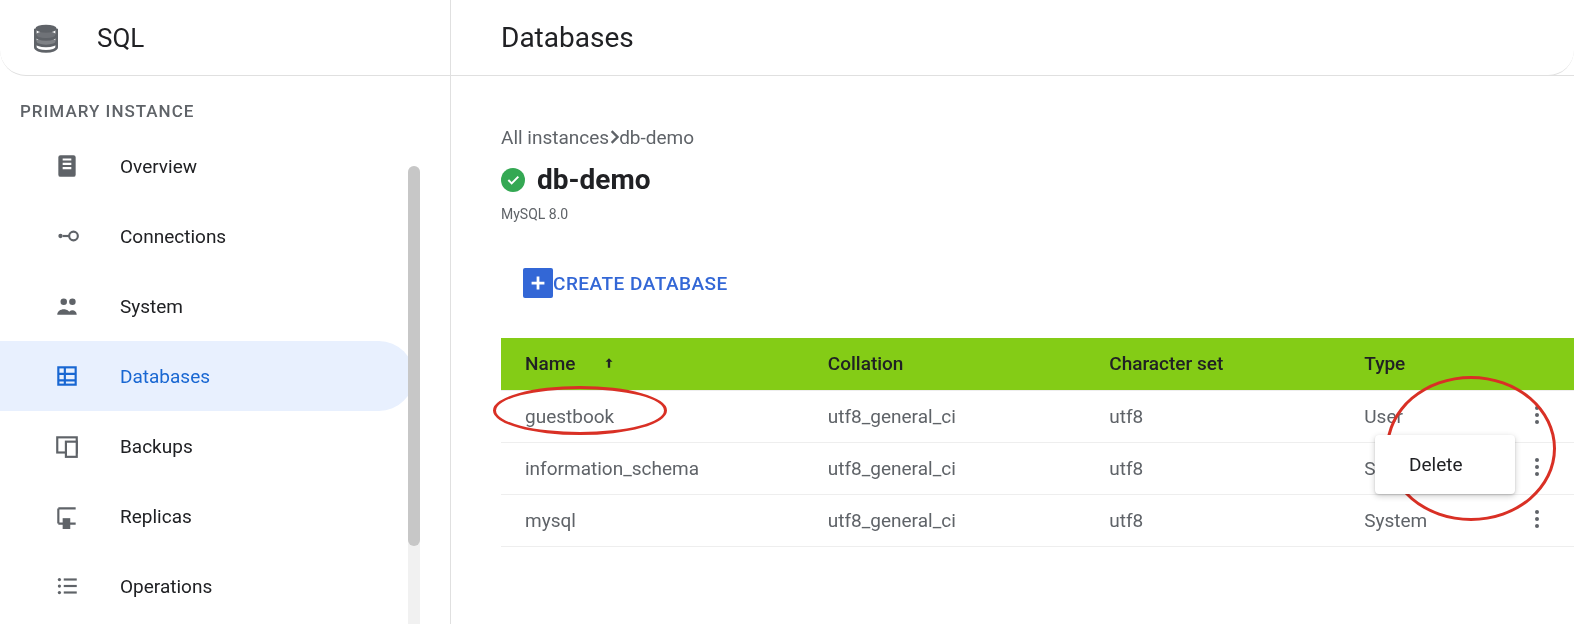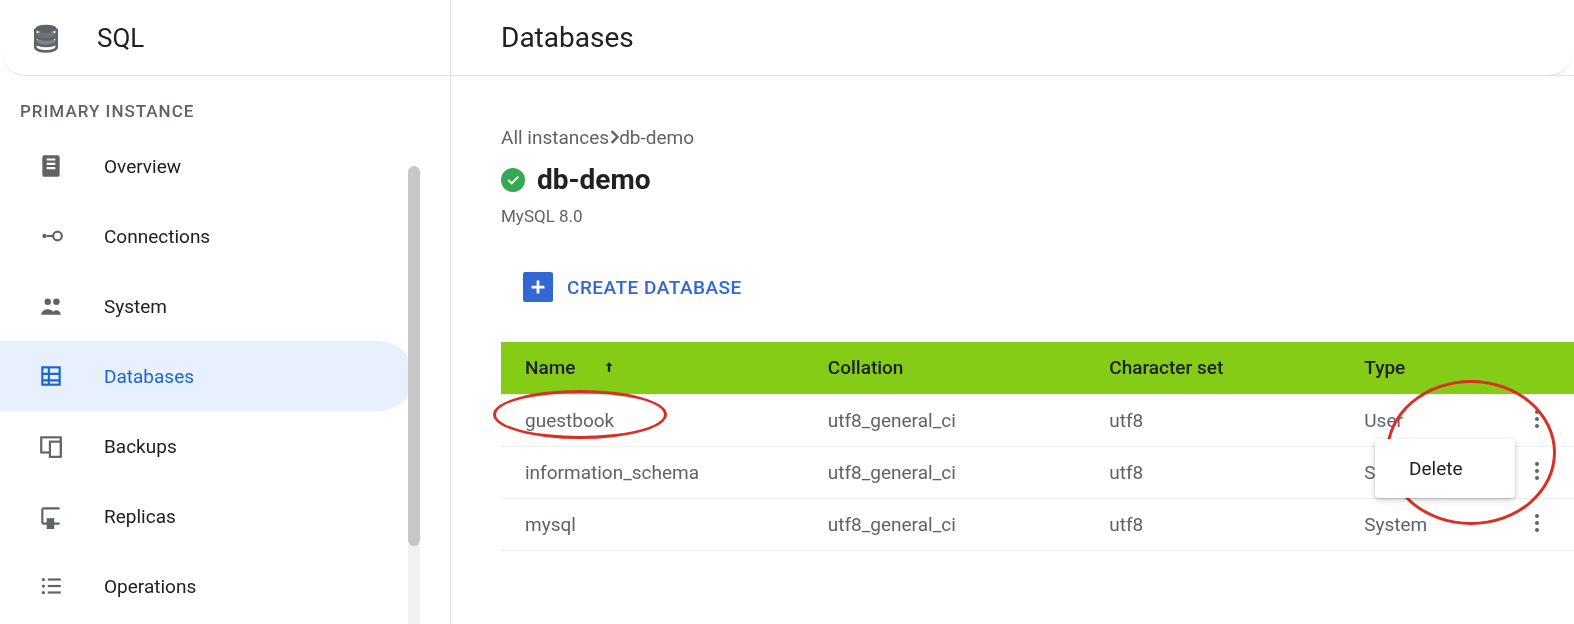--- a/index.html
+++ b/index.html
@@ -43,21 +43,21 @@
     color: #5f6368;
     font-size: 17px;
     letter-spacing: 1px;
     font-weight: 500;
     padding: 10px 20px;
   }
   .sidebar-item {
     display: flex;
     align-items: center;
     height: 70px;
-    padding-left: 38px;
+    padding-left: 54px;
     width: 414px;
     cursor: pointer;
     font-size: 19px;
     color: #202124;
   }
   .sidebar-item.active {
     background: #e8f0fe;
     color: #1967d2;
     border-top-right-radius: 35px;
     border-bottom-right-radius: 35px;
@@ -125,28 +125,27 @@
     display: inline-flex; align-items: center; justify-content: center;
     color: #fff;
   }
   .status-icon svg { width: 16px; height: 16px; }
   .instance-title {
     font-size: 28px;
     font-weight: 700;
     color: #202124;
   }
   .engine {
-    font-size: 17px;
+    font-size: 14px;
     color: #5f6368;
     margin-bottom: 46px;
   }
   .create-row {
     display: flex;
     align-items: center;
-    gap: 14px;
     margin-left: 22px;
     margin-bottom: 40px;
     cursor: pointer;
   }
   .plus-btn {
     width: 30px; height: 30px;
     background: #3367d6;
     border-radius: 2px;
     display: inline-flex; align-items: center; justify-content: center;
     color: #fff;

